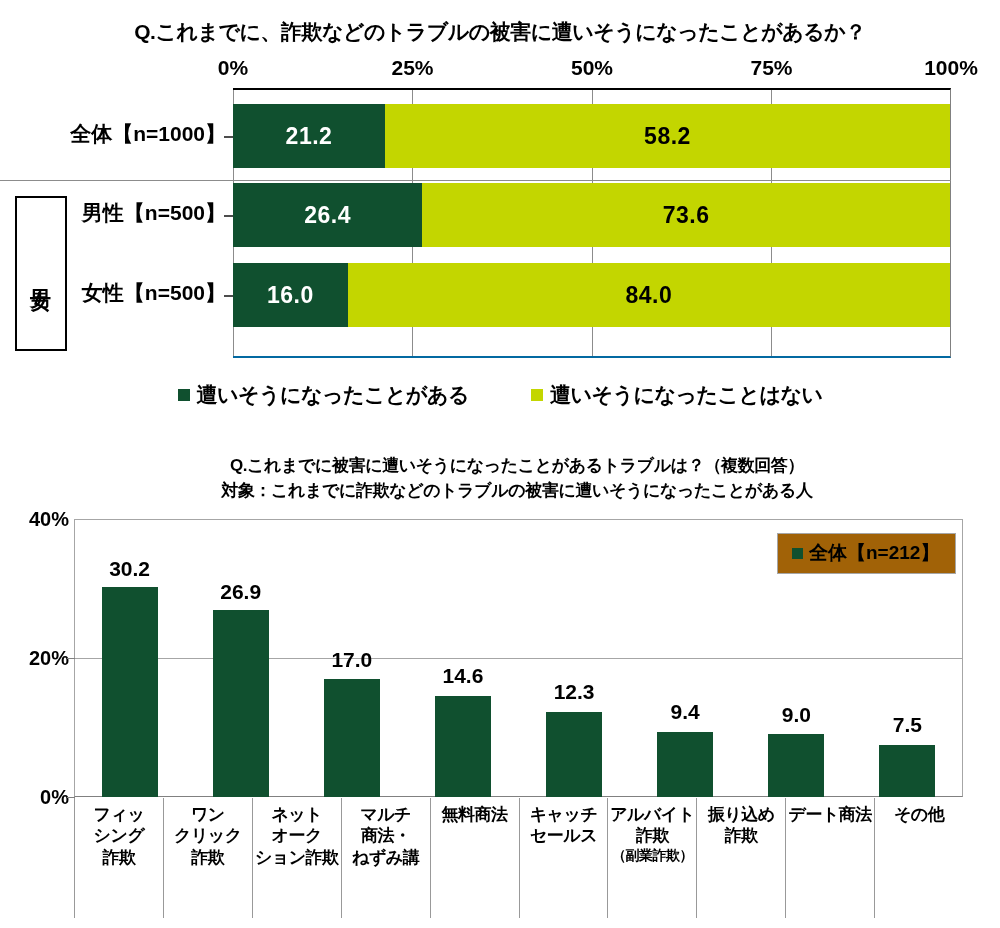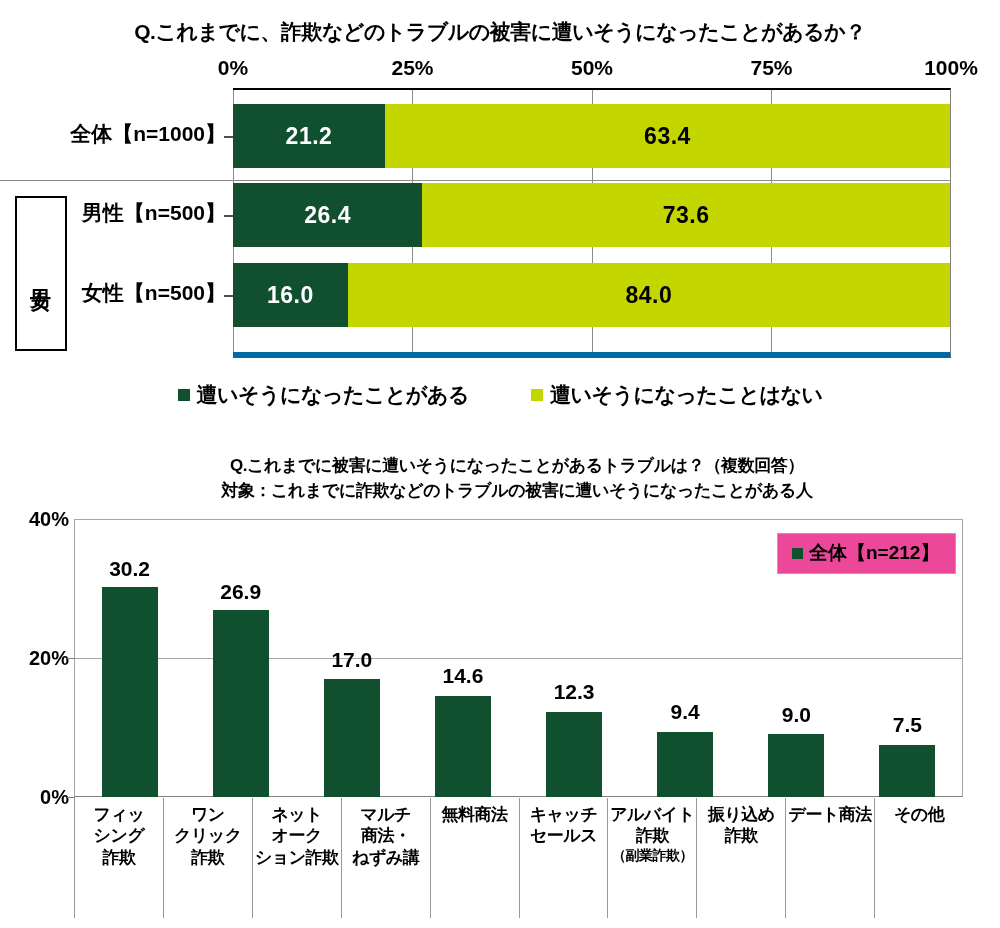--- a/index.html
+++ b/index.html
@@ -32,21 +32,21 @@
     font-size: 21px; font-weight: bold;
     transform: translateX(-50%);
     white-space: nowrap;
   }
 
   
   #c1-plot {
     position: absolute; left: 233px; top: 88px;
     width: 718px; height: 270px;
     border-top: 2px solid #000;
-    border-bottom: 6px solid #0369a1;
+    border-bottom: 2px solid #0369a1;
     border-right: 1px solid #808080;
   }
   .c1-grid {
     position: absolute; top: 0; bottom: 0; width: 0;
     border-left: 1px solid #8c8c8c;
   }
 
   
   .c1-row {
     position: absolute; left: 0; width: 100%;
@@ -181,21 +181,21 @@
     line-height: 1.25;
     letter-spacing: -0.5px;
   }
   .c2-cat:first-child { border-left: 1px solid #999; }
   .c2-cat .sub { font-size: 14px; display: block; }
 
   
   #c2-legend {
     position: absolute; left: 760px; top: 103px;
     border: 1px solid #a6a6a6;
-    background: #ec4899;
+    background: #a16207;
     padding: 6px 16px 7px 14px;
     display: flex; align-items: center; gap: 6px;
   }
   #c2-legend .sw { width: 11px; height: 11px; background: #10502f; display: inline-block; }
   #c2-legend .txt { font-size: 19px; font-weight: bold; white-space: nowrap; }
 </style>
 </head>
 <body>
 
 <div id="chart1">
@@ -212,21 +212,21 @@
 
   <div id="c1-plot">
     <div class="c1-grid" style="left:0;"></div>
     <div class="c1-grid" style="left:25%;"></div>
     <div class="c1-grid" style="left:50%;"></div>
     <div class="c1-grid" style="left:75%;"></div>
 
     <div class="c1-tick" style="top:46px;"></div>
     <div class="c1-row" style="top:14px; height:64px;">
       <div class="c1-seg dark" style="width:21.2%">21.2</div>
-      <div class="c1-seg light" style="width:78.8%">63.4</div>
+      <div class="c1-seg light" style="width:78.8%">58.2</div>
     </div>
 
     <div class="c1-tick" style="top:125px;"></div>
     <div class="c1-row" style="top:93px; height:64px;">
       <div class="c1-seg dark" style="width:26.4%">26.4</div>
       <div class="c1-seg light" style="width:73.6%">73.6</div>
     </div>
 
     <div class="c1-tick" style="top:205px;"></div>
     <div class="c1-row" style="top:173px; height:64px;">

